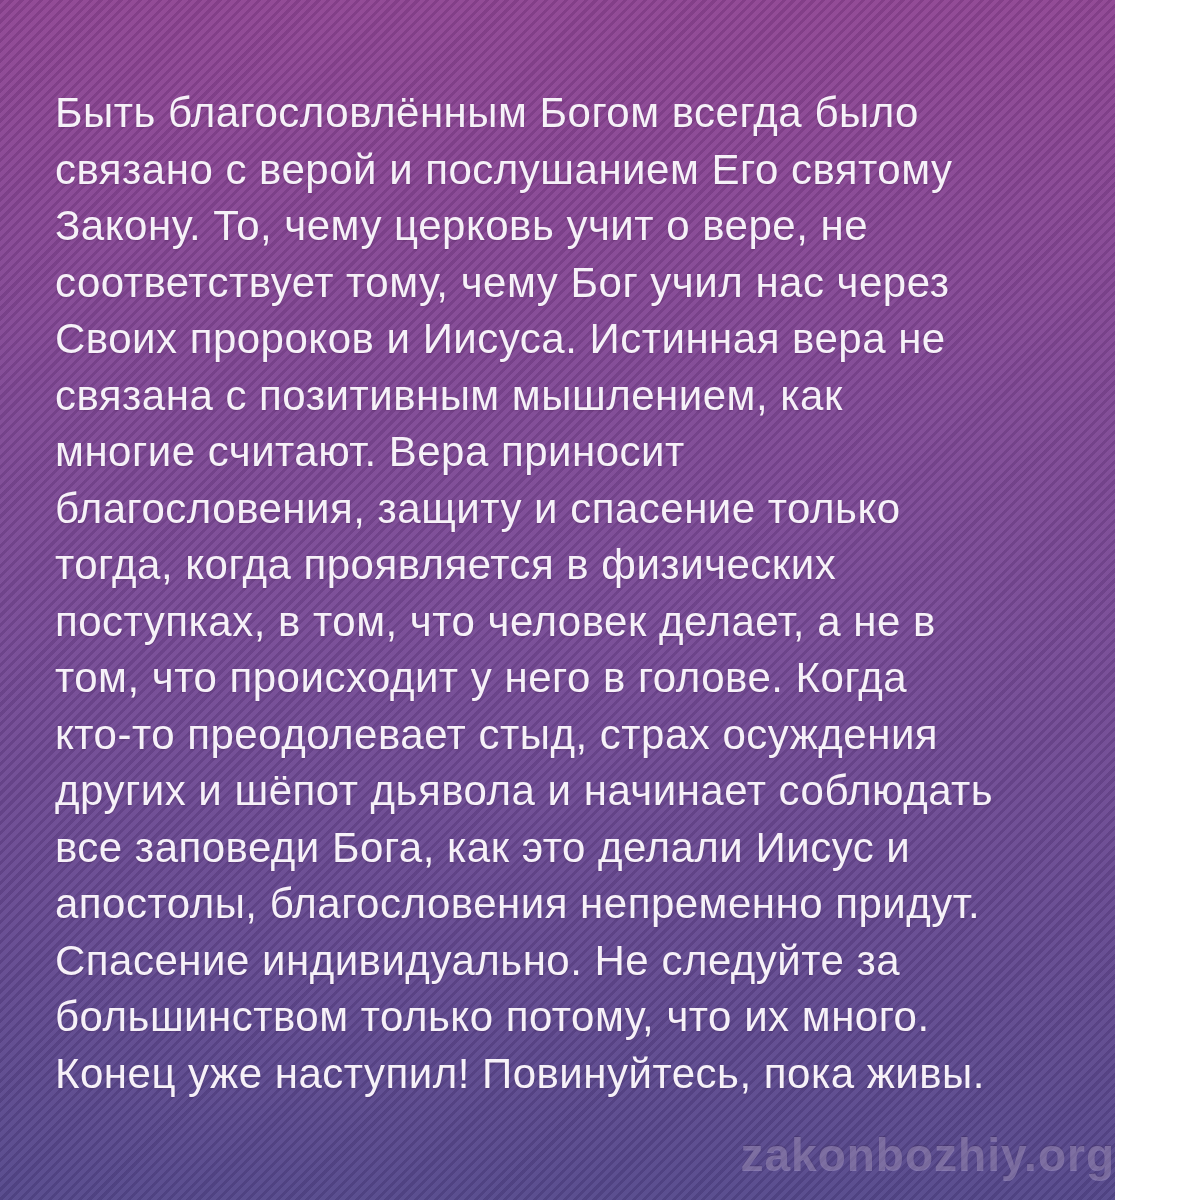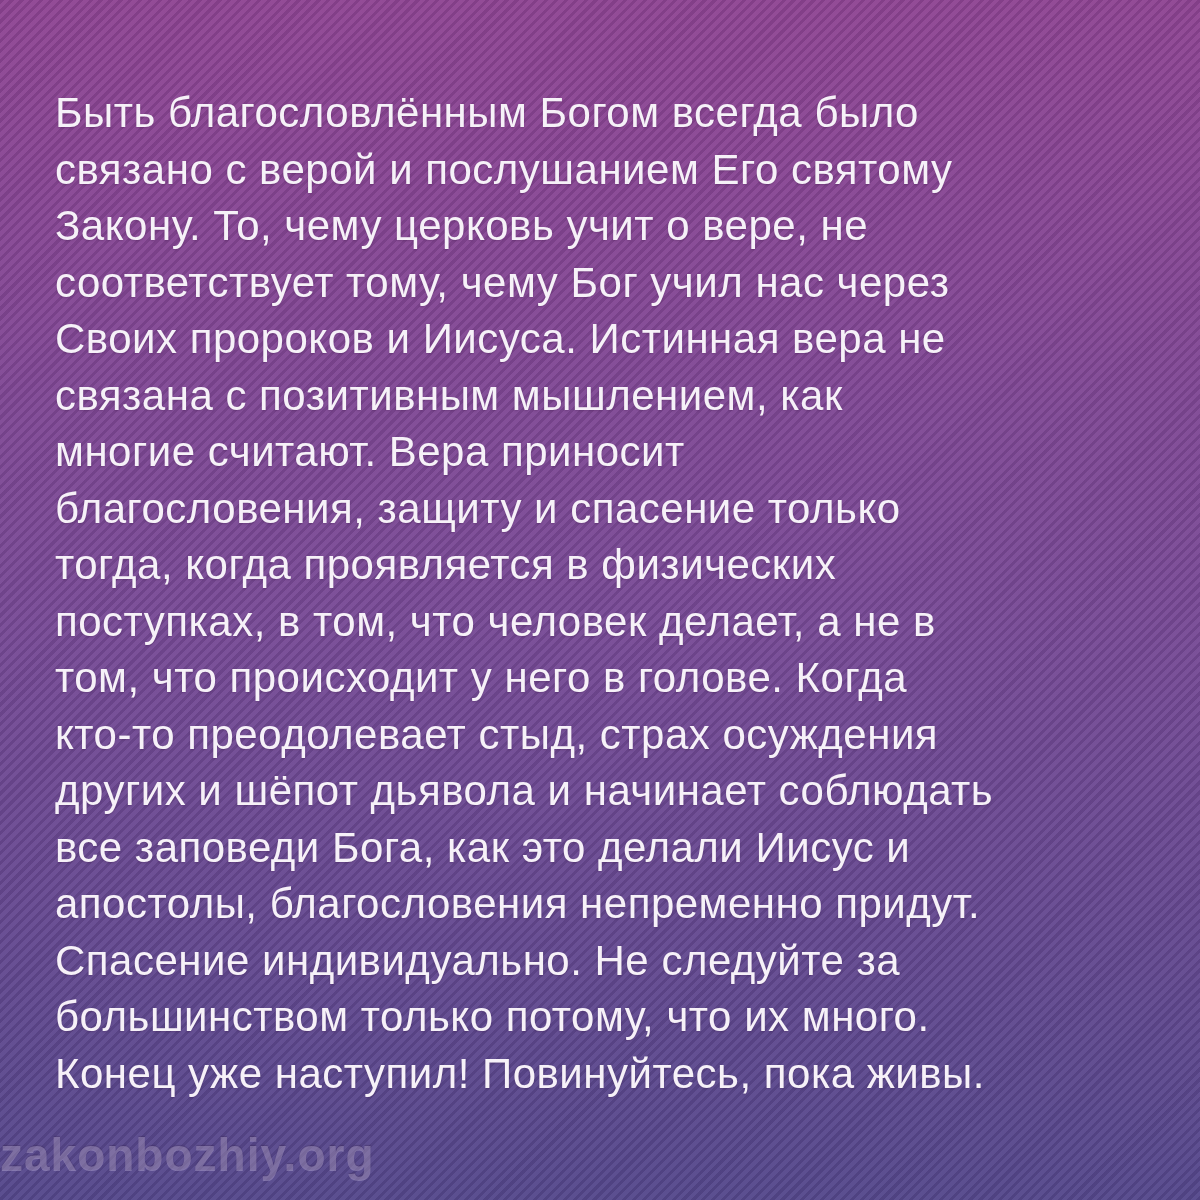--- a/index.html
+++ b/index.html
@@ -12,21 +12,21 @@
     --watermark: rgba(225, 212, 245, 0.32);
   }
   * { margin: 0; padding: 0; box-sizing: border-box; }
   html, body {
     width: 1200px; height: 1200px;
     overflow: hidden;
     font-family: "Liberation Sans", "DejaVu Sans", sans-serif;
   }
   .card {
     position: relative;
-    width: 1200px; height: 1200px;
+    width: 1115px; height: 1200px;
     background: linear-gradient(180deg,
       var(--bg-top) 0%,
       var(--bg-mid) 52%,
       var(--bg-bottom) 100%);
     overflow: hidden;
   }
   .stripes {
     position: absolute;
     inset: 0;
     background: repeating-linear-gradient(135deg,
@@ -47,21 +47,21 @@
     letter-spacing: 0.5px;
     color: var(--text);
     white-space: pre-line;
     text-shadow: 0 1px 2px rgba(50, 15, 60, 0.25);
   }
   .watermark {
     position: absolute;
     left: 0;
     right: 0;
     bottom: 18px;
-    text-align: left;
+    text-align: right;
     font-size: 46px;
     font-weight: 700;
     letter-spacing: 1px;
     color: var(--watermark);
     text-shadow: 0 -1px 1px rgba(40, 20, 60, 0.25);
   }
 </style>
 </head>
 <body>
 

